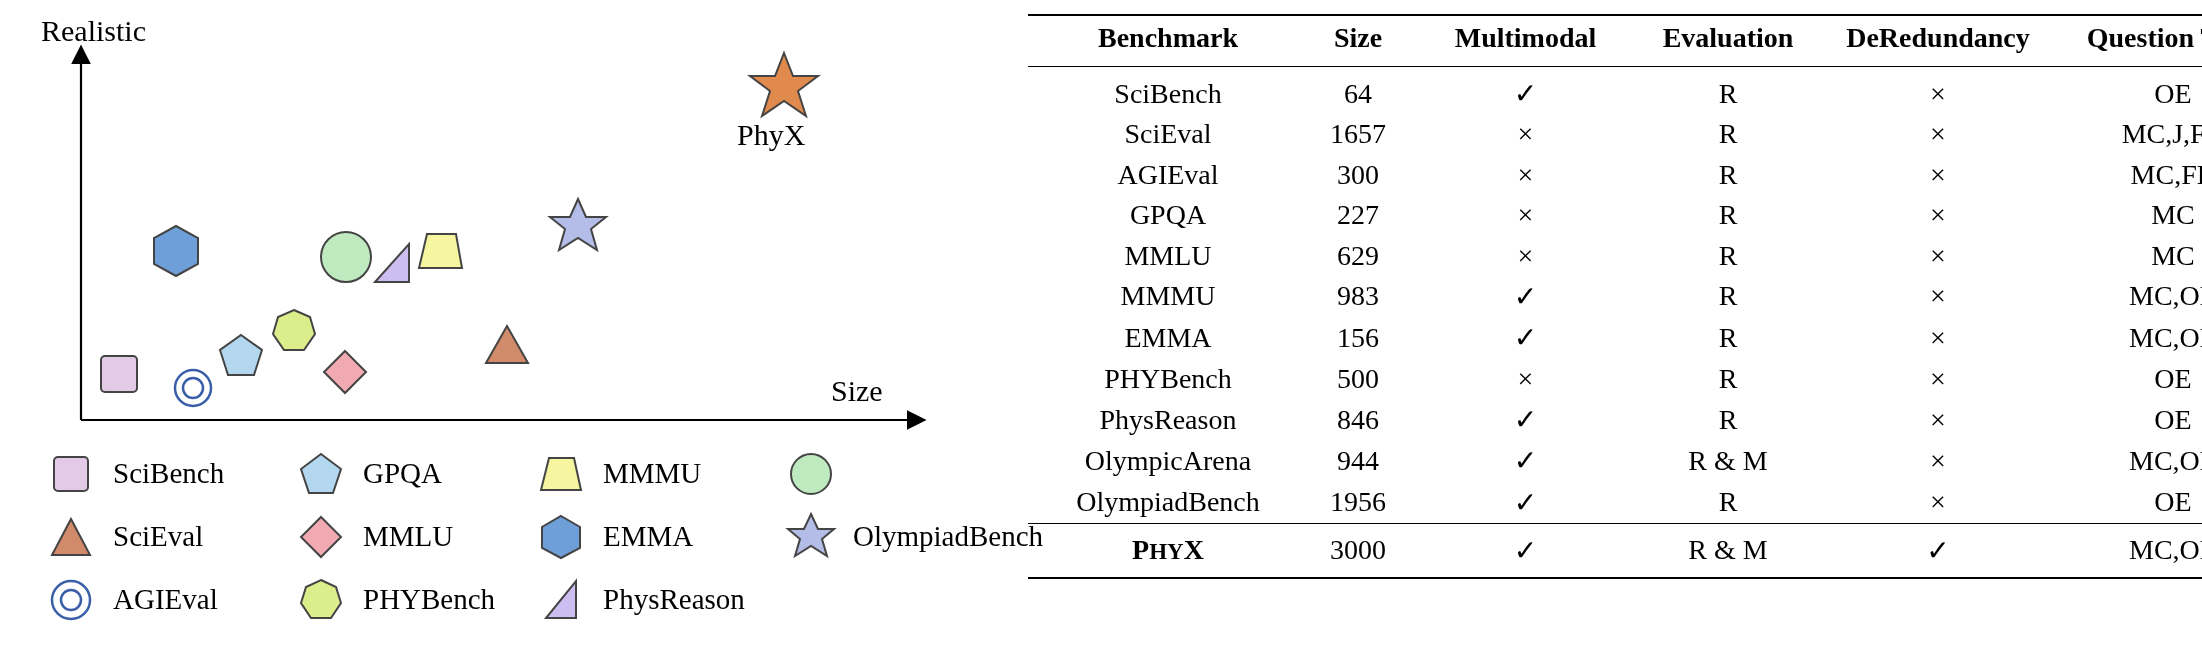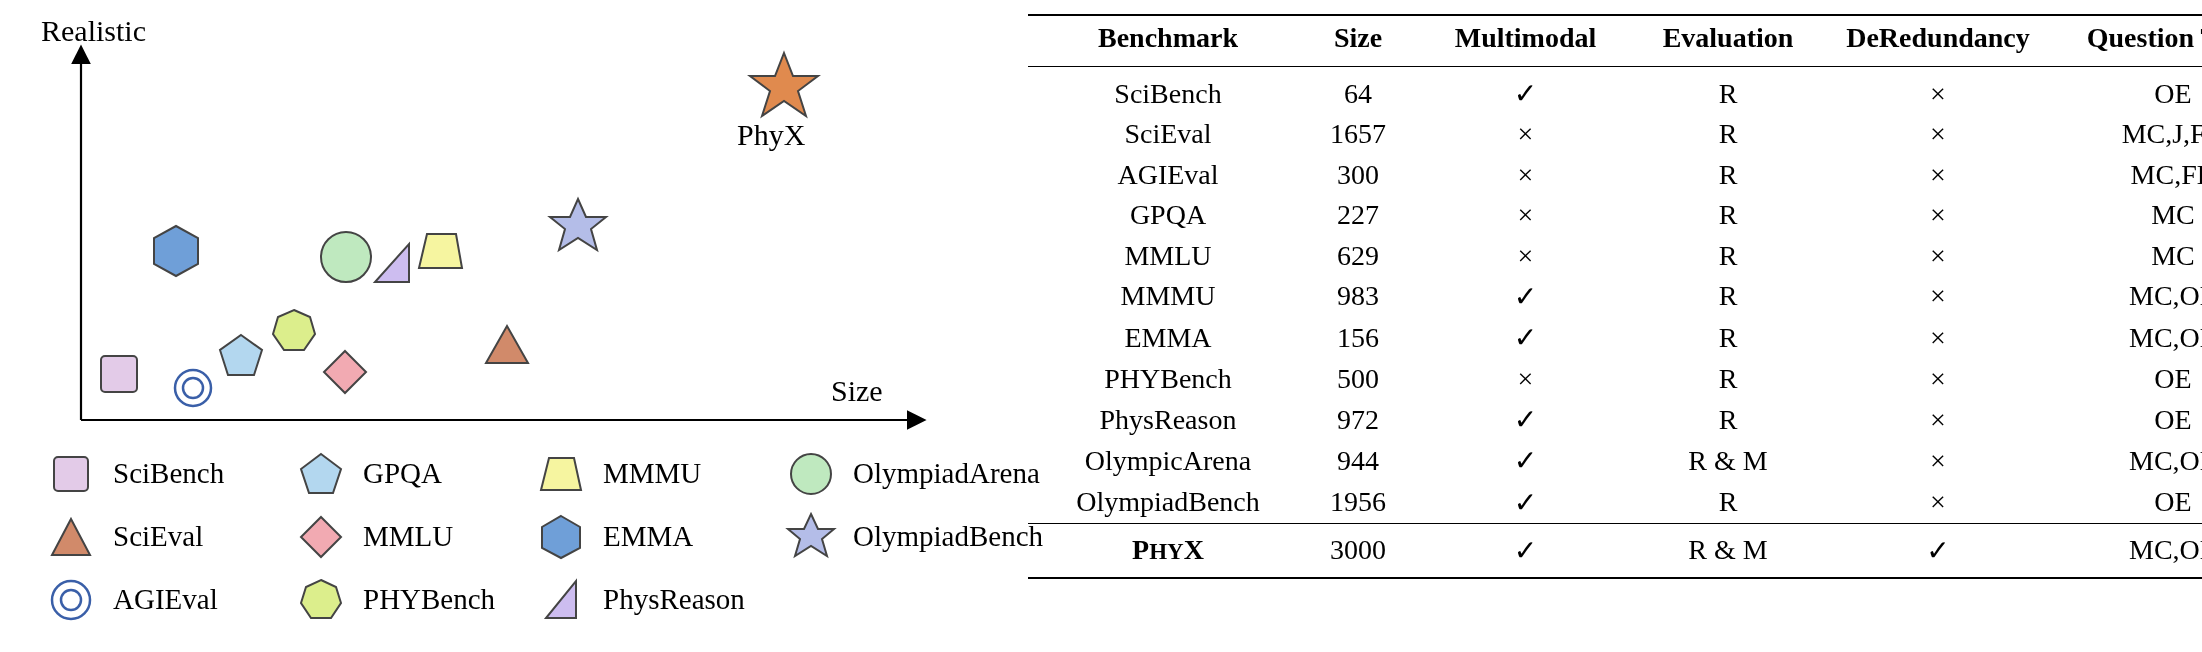--- a/index.html
+++ b/index.html
@@ -267,21 +267,20 @@
               </svg>
           </span>
           <span class="legend-text">MMMU</span>
         </div>
         <div class="legend-entry" style="left:740px;">
           <span class="legend-swatch">
             <svg width="46" height="46">
                 <circle cx="23" cy="23" r="20" fill="#bfe9bf" stroke="#444" stroke-width="2"></circle>
               </svg>
           </span>
-          <span class="legend-text">OlympiadArena</span>
         </div>
       </div>
 
       <div class="legend-row">
         <div class="legend-entry" style="left:0px;">
           <span class="legend-swatch">
             <svg width="46" height="44">
                 <polygon points="23,4 42,40 4,40" fill="#d18a6a" stroke="#444" stroke-width="2"></polygon>
               </svg>
           </span>
@@ -424,21 +423,21 @@
         <tr>
           <td class="col-name">PHYBench</td>
           <td>500</td>
           <td>×</td>
           <td>R</td>
           <td>×</td>
           <td>OE</td>
         </tr>
         <tr>
           <td class="col-name">PhysReason</td>
-          <td>972</td>
+          <td>846</td>
           <td>✓</td>
           <td>R</td>
           <td>×</td>
           <td>OE</td>
         </tr>
         <tr>
           <td class="col-name">OlympicArena</td>
           <td>944</td>
           <td>✓</td>
           <td>R &amp; M</td>

